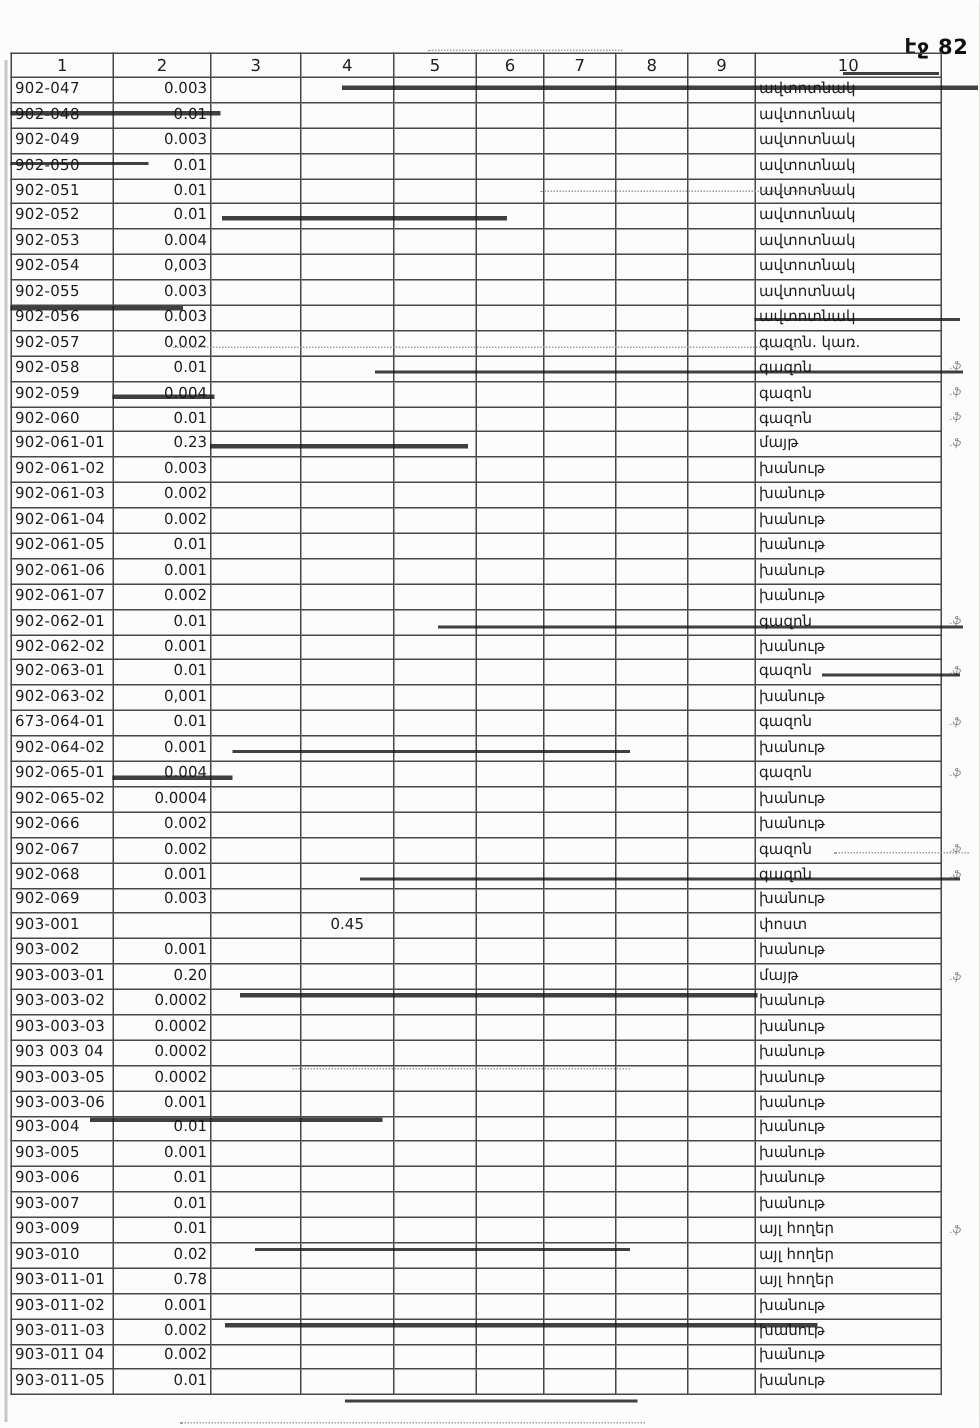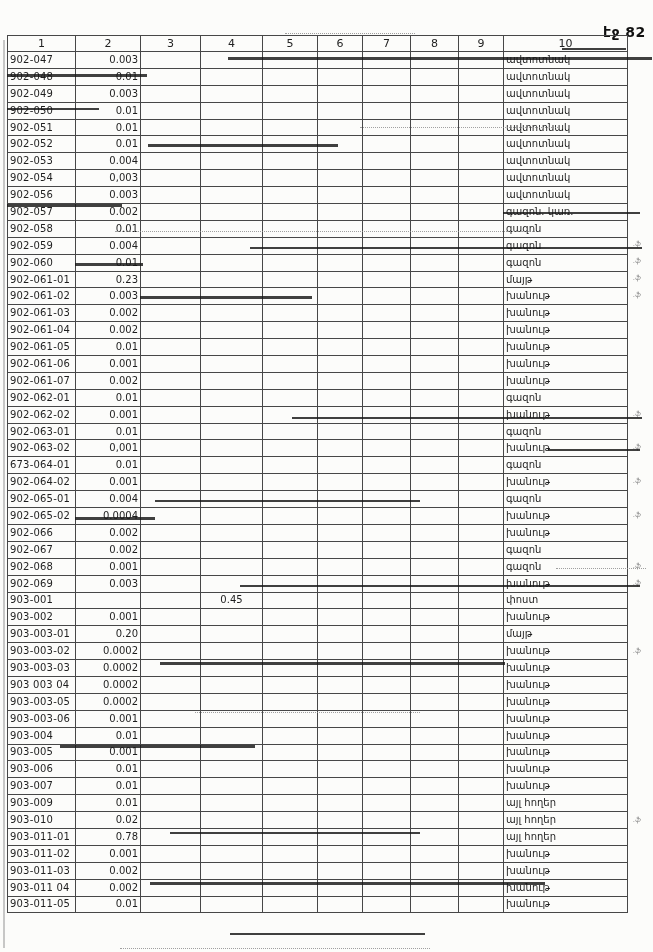--- a/index.html
+++ b/index.html
@@ -162,20 +162,32 @@
           <td></td>
           <td></td>
           <td></td>
           <td></td>
           <td></td>
           <td></td>
           <td></td>
           <td class="c-use">ավտոտնակ</td>
         </tr>
         <tr>
+          <td class="c-id">902-055</td>
+          <td class="c-area">0.003</td>
+          <td></td>
+          <td></td>
+          <td></td>
+          <td></td>
+          <td></td>
+          <td></td>
+          <td></td>
+          <td class="c-use">ավտոտնակ</td>
+        </tr>
+        <tr>
           <td class="c-id">902-056</td>
           <td class="c-area">0.003</td>
           <td></td>
           <td></td>
           <td></td>
           <td></td>
           <td></td>
           <td></td>
           <td></td>
           <td class="c-use">ավտոտնակ</td>

